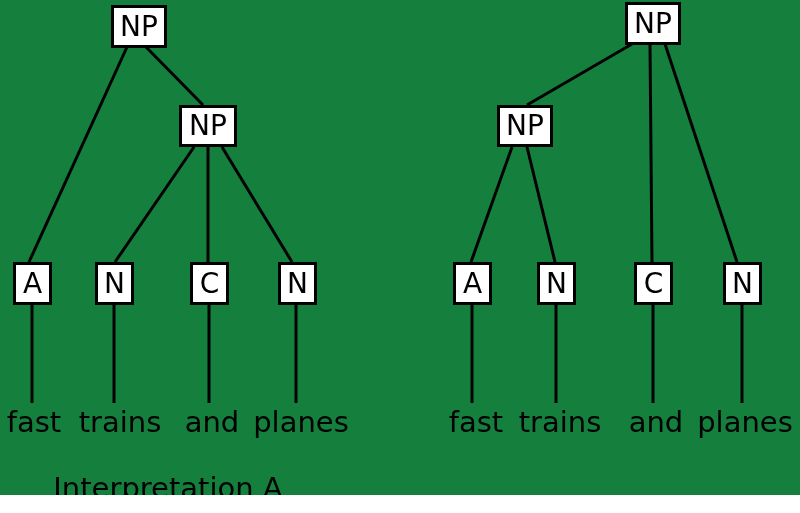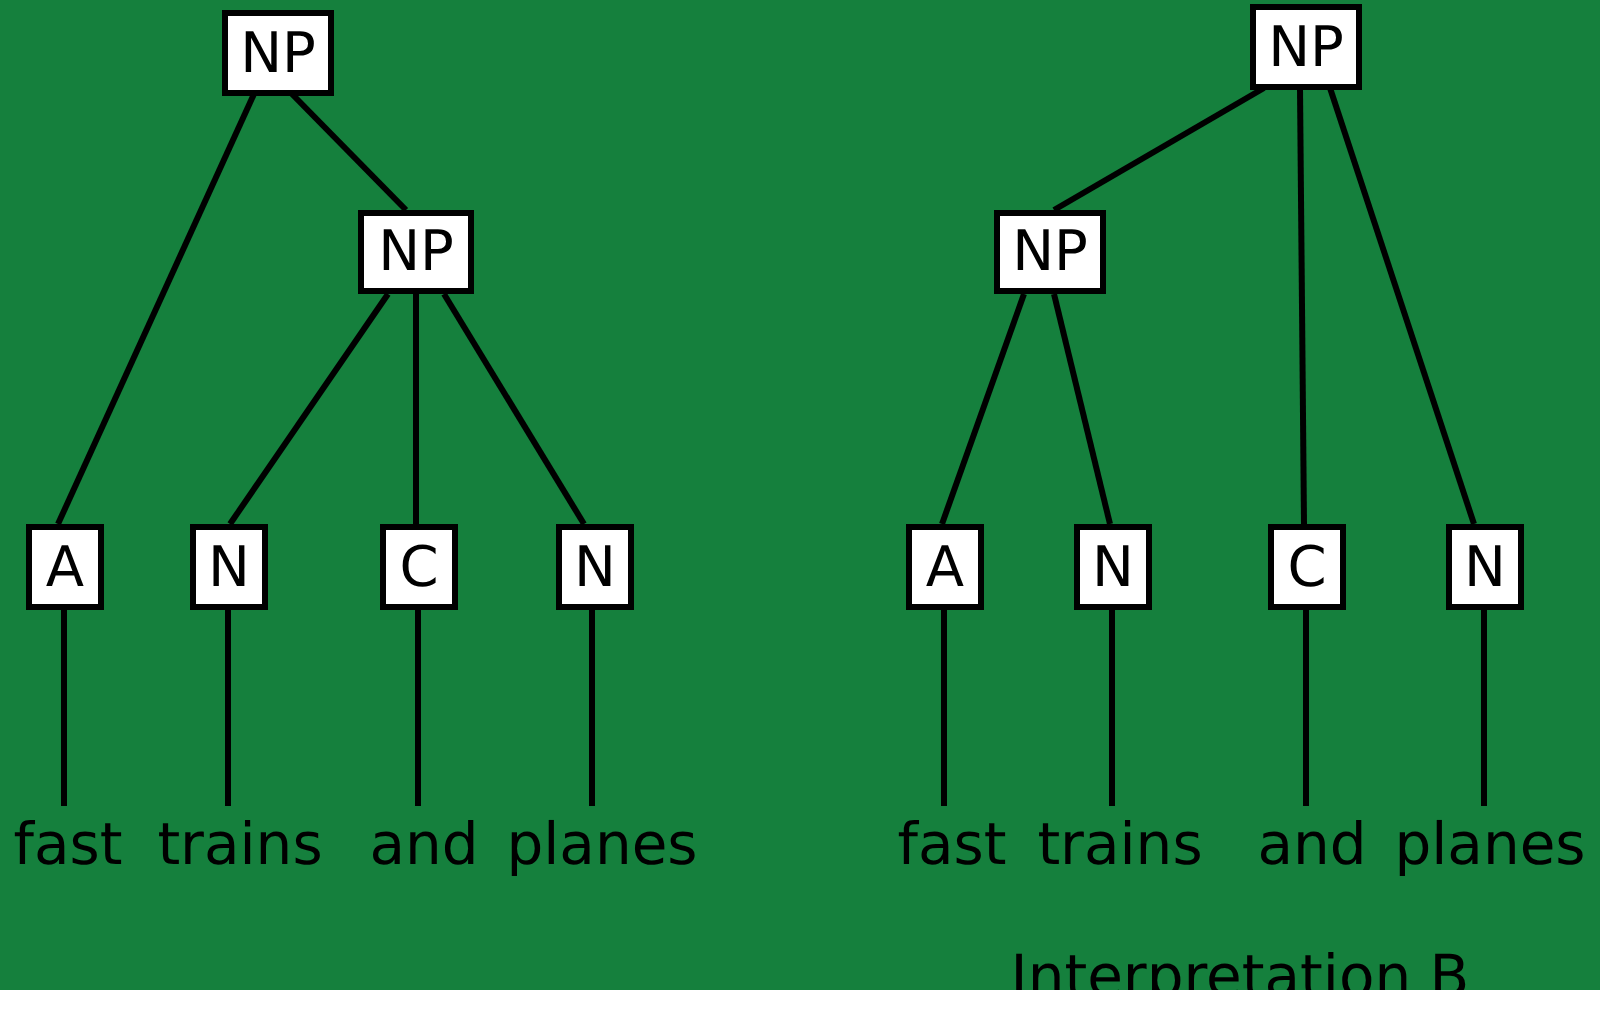--- a/index.html
+++ b/index.html
@@ -86,29 +86,29 @@
   <div class="node" style="left:13px; top:262px; width:39px; height:43px;">A</div>
   <div class="node" style="left:95px; top:262px; width:39px; height:43px;">N</div>
   <div class="node" style="left:190px; top:262px; width:39px; height:43px;">C</div>
   <div class="node" style="left:278px; top:262px; width:39px; height:43px;">N</div>
 
   <div class="word" style="left:34px; top:407px;">fast</div>
   <div class="word" style="left:120px; top:407px;">trains</div>
   <div class="word" style="left:212px; top:407px;">and</div>
   <div class="word" style="left:301px; top:407px;">planes</div>
 
+  <div class="caption" style="left:168px; top:473px;">Interpretation A</div>
 
   <div class="node" style="left:625px; top:2px; width:56px; height:43px;">NP</div>
   <div class="node" style="left:497px; top:105px; width:56px; height:42px;">NP</div>
 
   <div class="node" style="left:453px; top:262px; width:39px; height:43px;">A</div>
   <div class="node" style="left:537px; top:262px; width:39px; height:43px;">N</div>
   <div class="node" style="left:634px; top:262px; width:39px; height:43px;">C</div>
   <div class="node" style="left:723px; top:262px; width:39px; height:43px;">N</div>
 
   <div class="word" style="left:476px; top:407px;">fast</div>
   <div class="word" style="left:560px; top:407px;">trains</div>
   <div class="word" style="left:656px; top:407px;">and</div>
   <div class="word" style="left:745px; top:407px;">planes</div>
 
-  <div class="caption" style="left:620px; top:473px;">Interpretation B</div>
 
 </div>
 
 </body></html>

